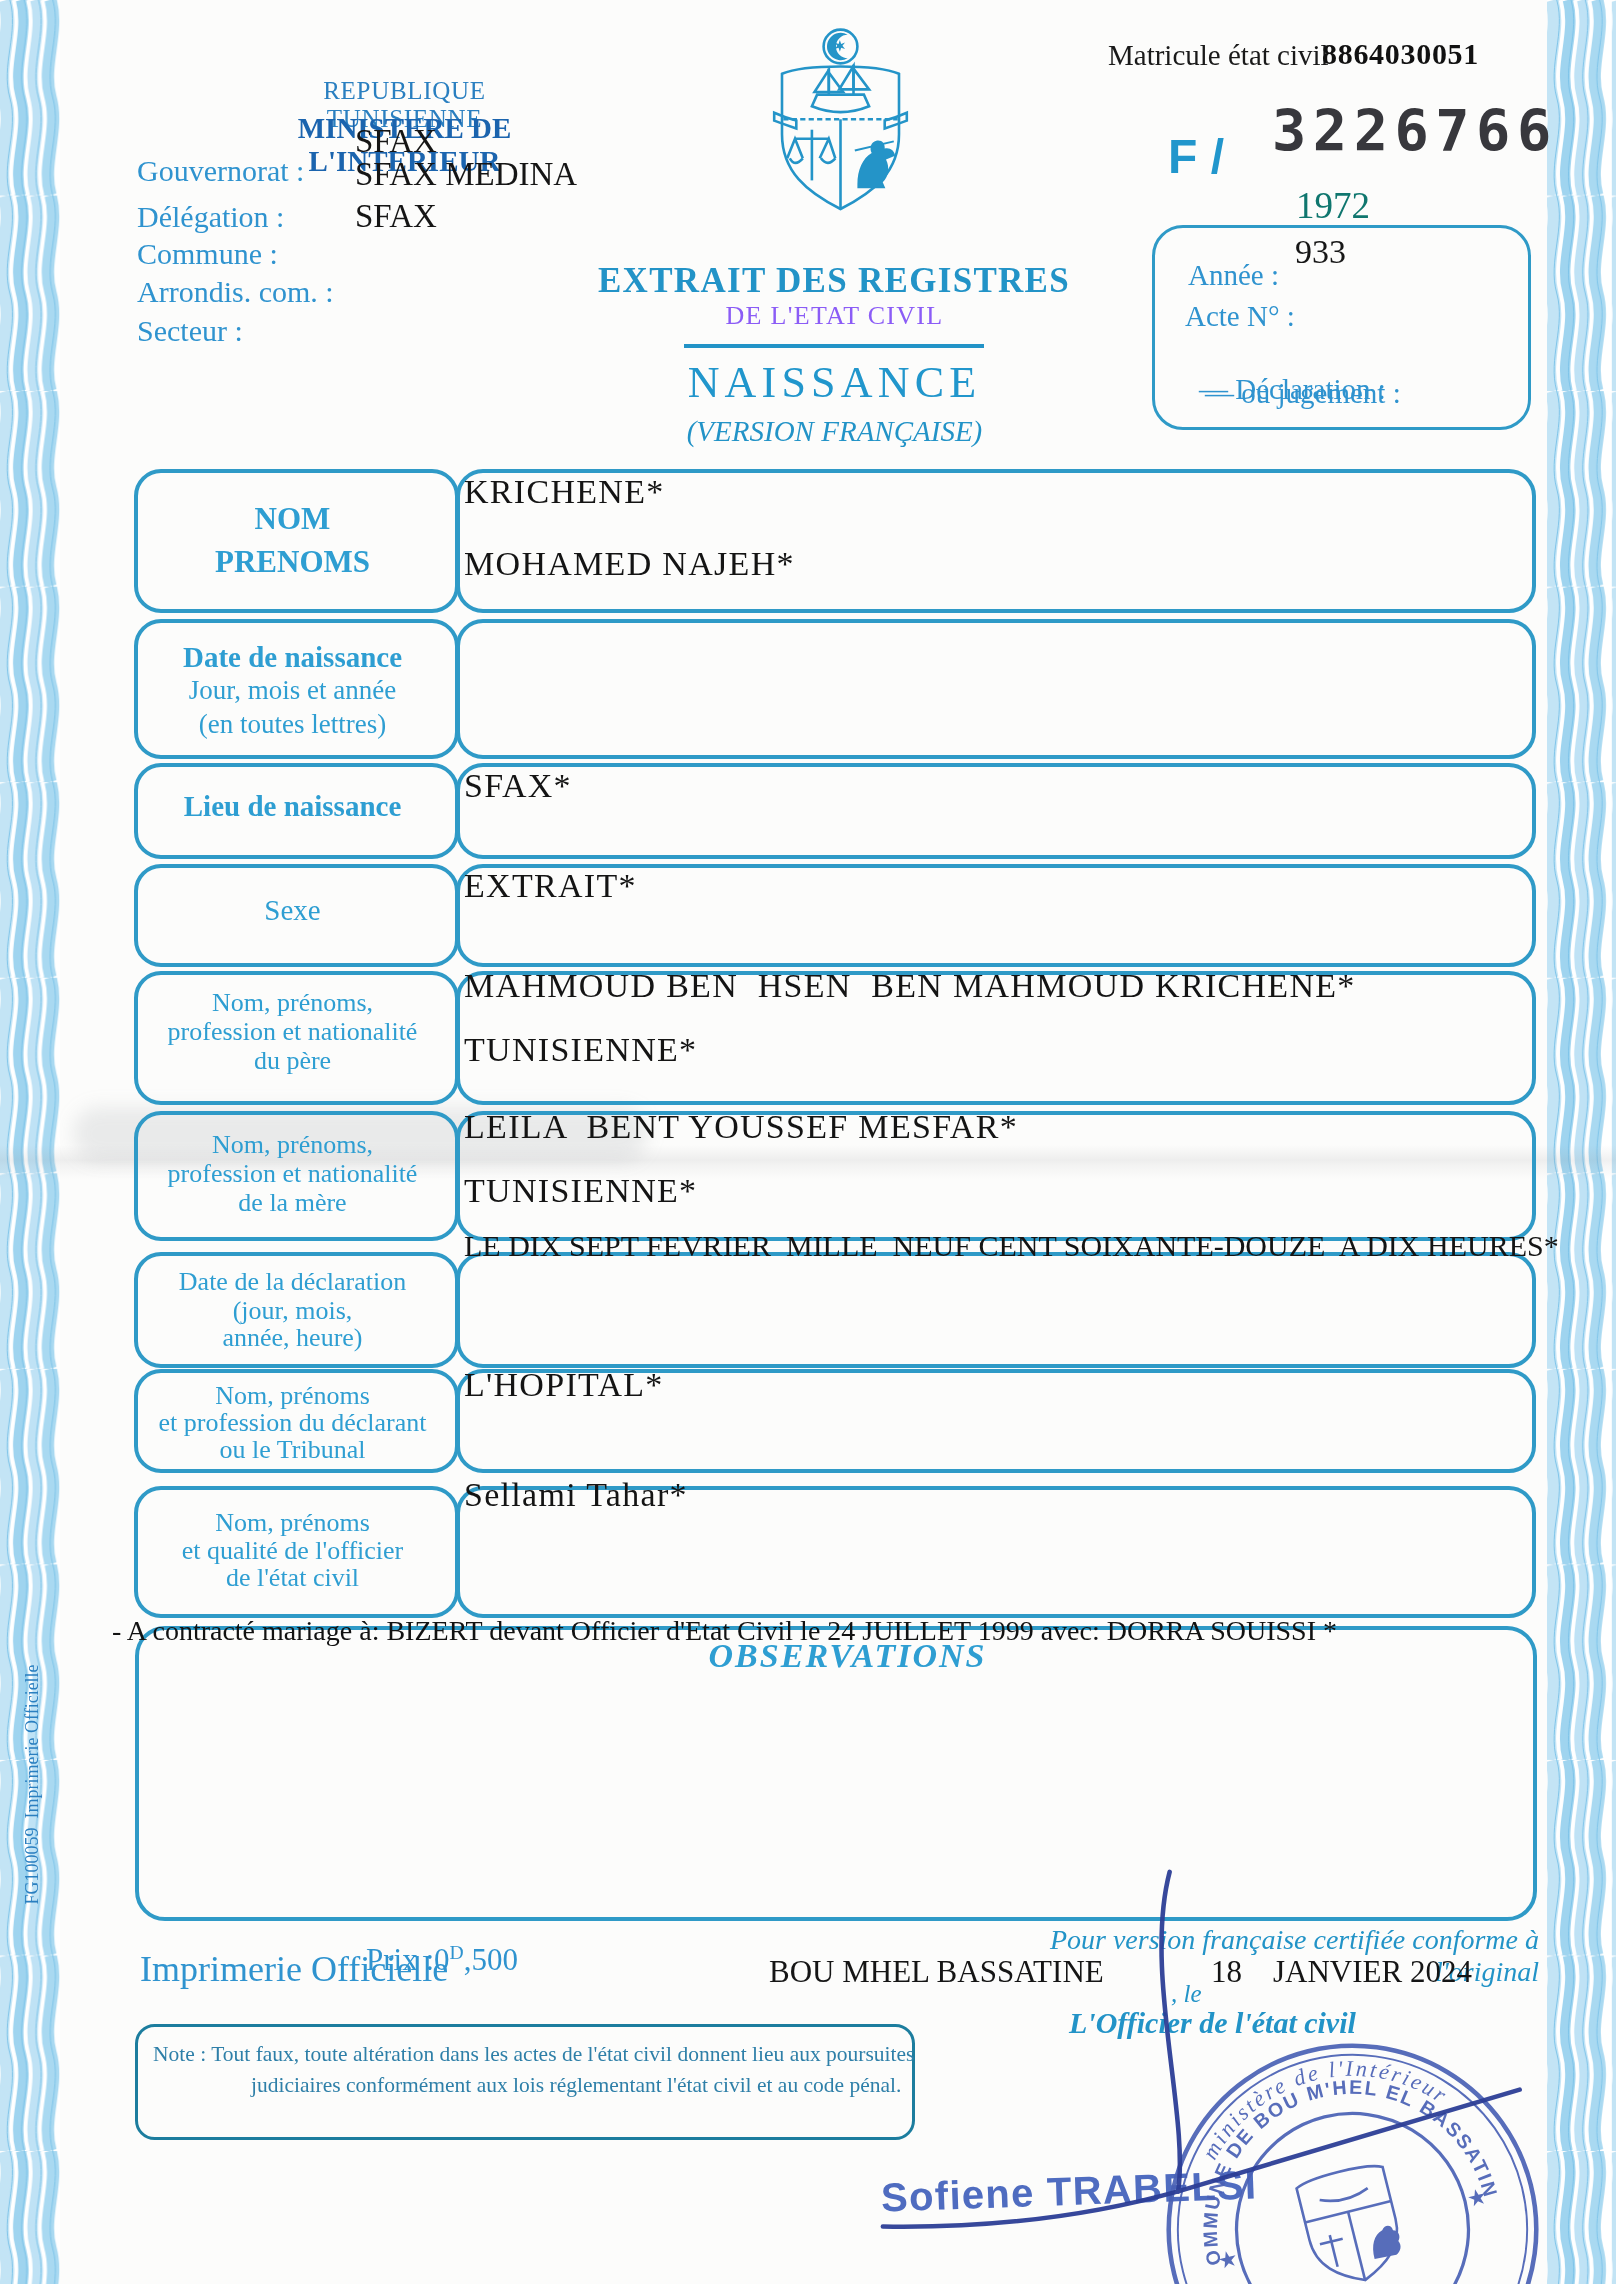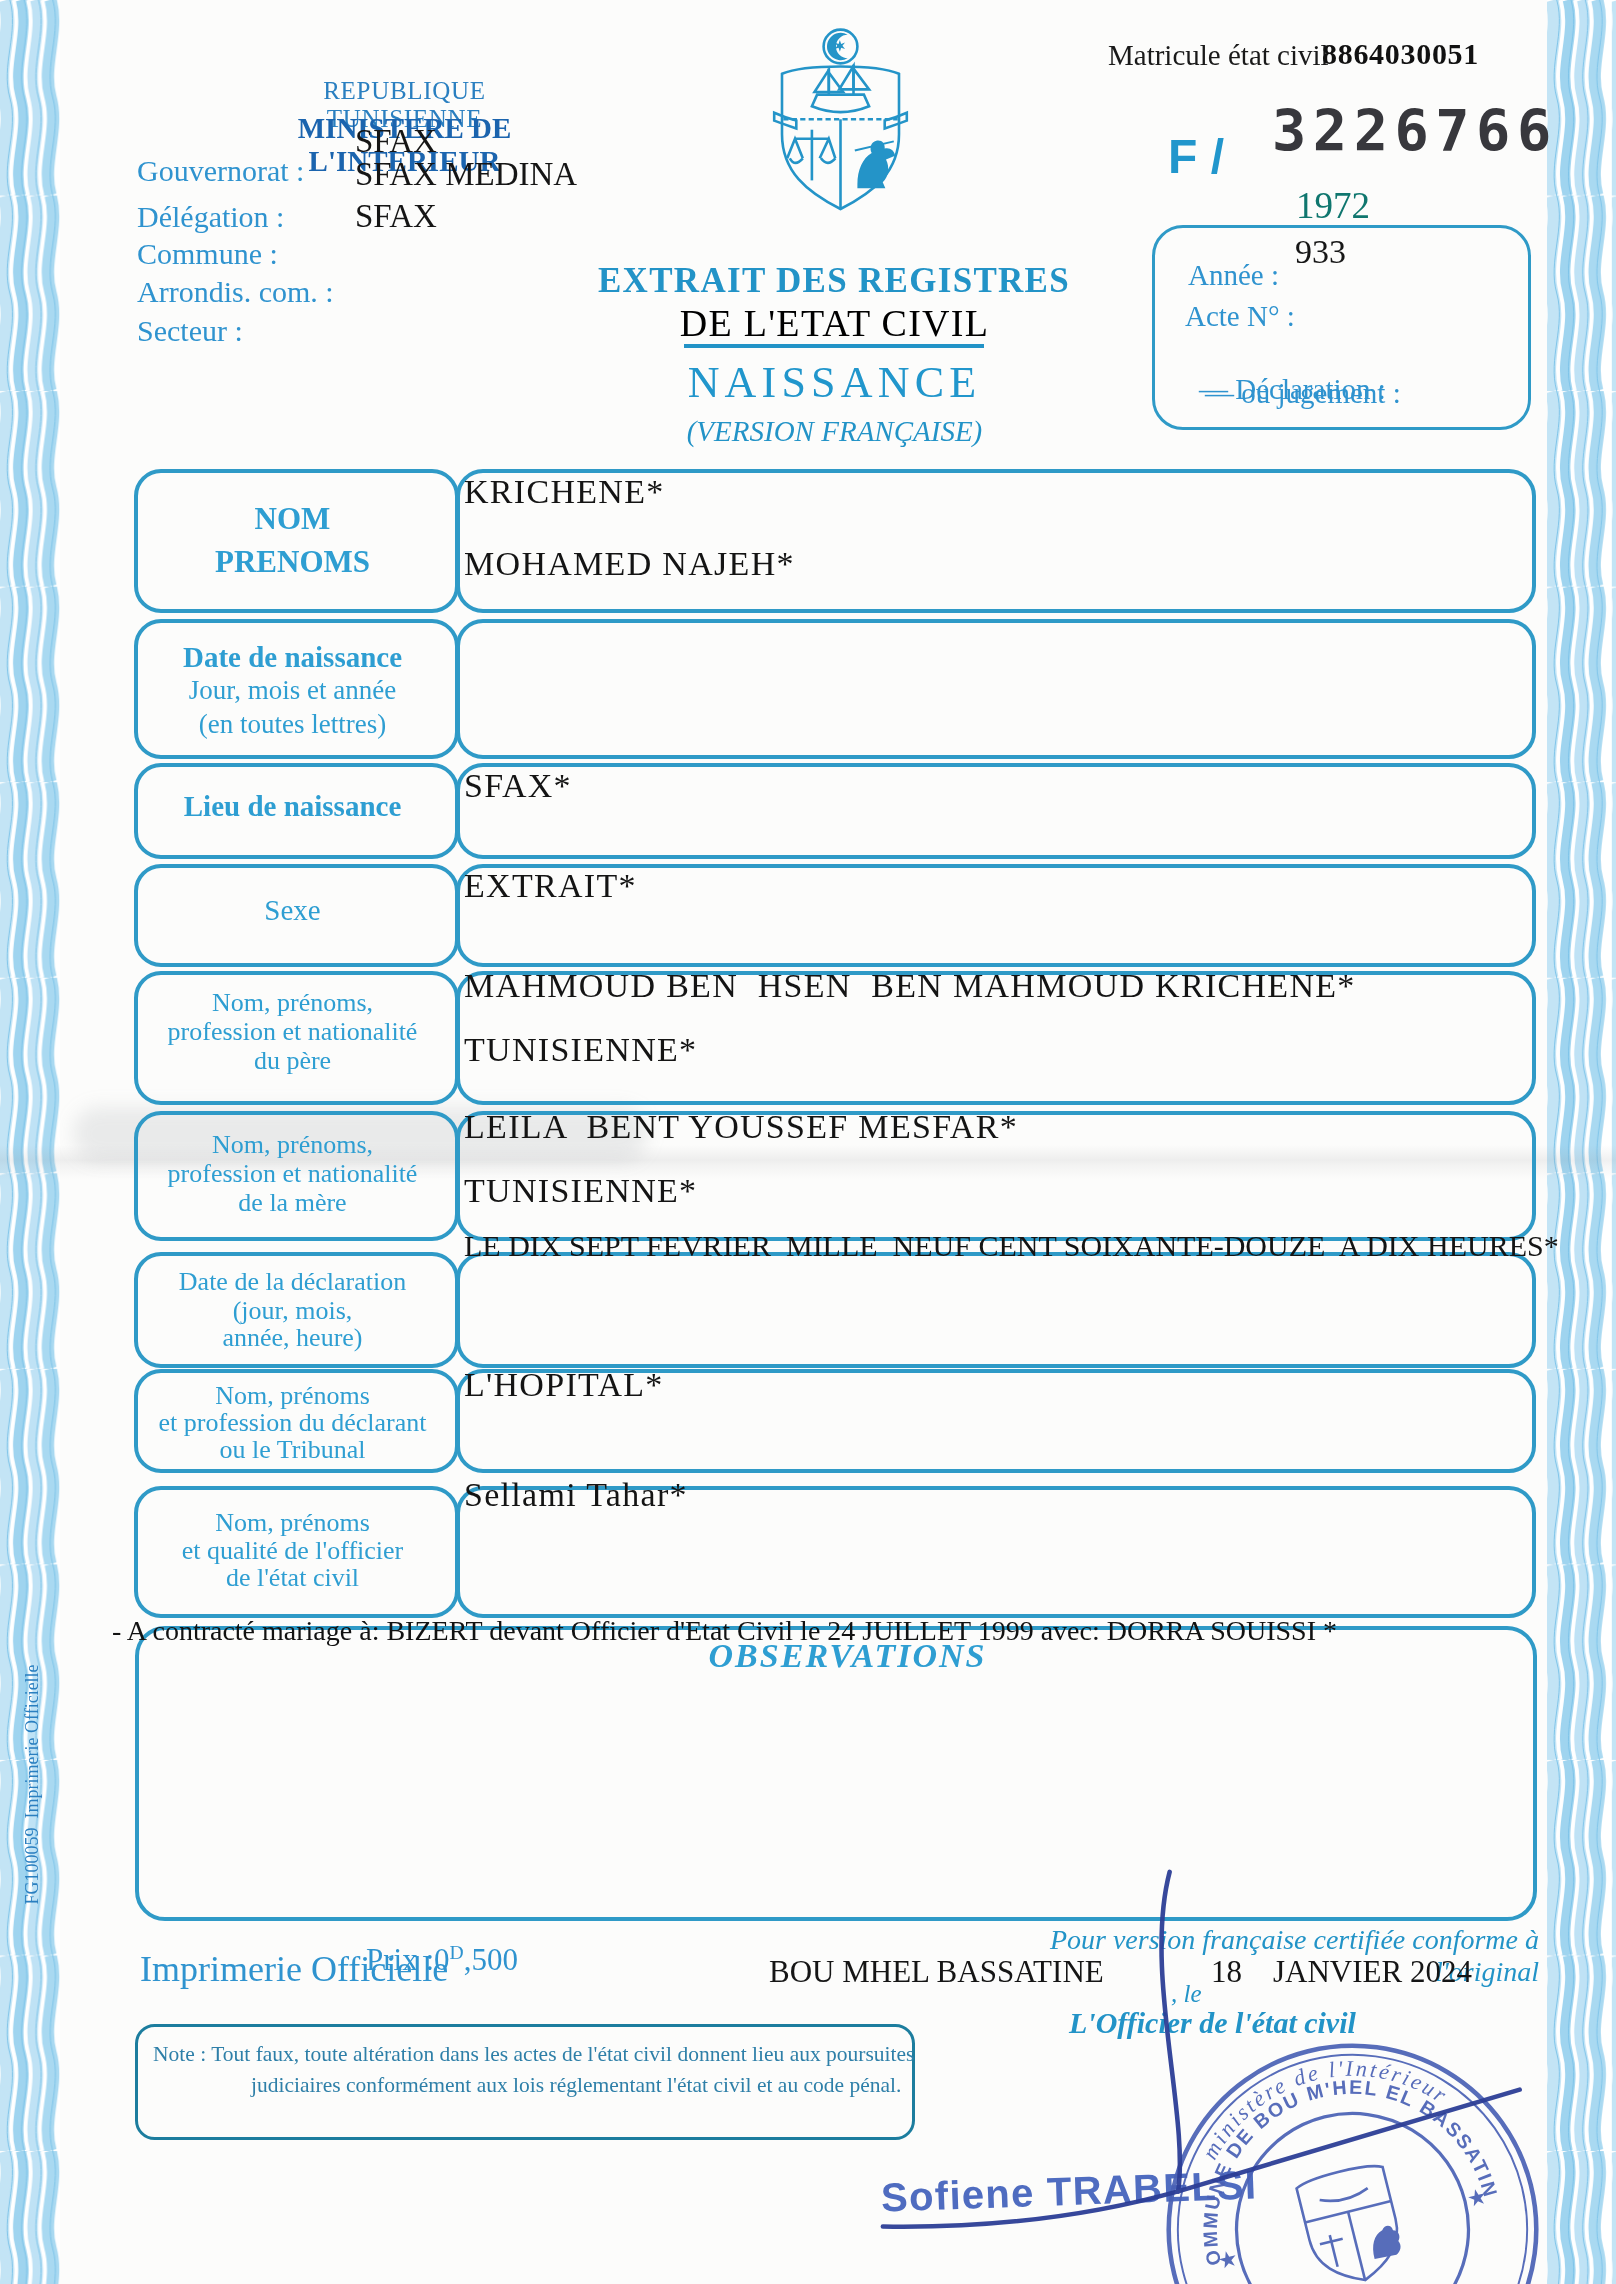--- a/index.html
+++ b/index.html
@@ -12,21 +12,21 @@
   .band-right{right:0;width:70px;}
   
   .republic{left:261px;top:77px;width:287px;text-align:center;font-size:25px;color:#2a7fc0;letter-spacing:0.7px;}
   .ministry{left:235px;top:112px;width:339px;text-align:center;font-size:29px;font-weight:bold;color:#1b64ae;}
   .admin-label{left:137px;color:#2f93cf;font-size:30px;}
   .admin-value{left:355px;color:#151515;font-size:33px;white-space:pre;}
   .lab-gouv{top:154px;} .lab-del{top:200px;} .lab-com{top:237px;} .lab-arr{top:275px;} .lab-sec{top:314px;}
   .val-a{top:123px;} .val-b{top:156px;} .val-c{top:198px;}
   
   .t1{left:508px;top:261px;width:652px;text-align:center;font-size:35px;font-weight:bold;color:#2293c7;letter-spacing:1.3px;}
-  .t2{left:574px;top:301px;width:521px;text-align:center;font-size:38px;color:#000000;letter-spacing:1.3px;}
+  .t2{left:574px;top:301px;width:521px;text-align:center;font-size:26px;color:#8b5cf6;letter-spacing:1.3px;}
   .t-rule{left:684px;top:344px;width:300px;height:3.9px;background:#2293c7;}
   .t3{left:574px;top:357px;width:521px;text-align:center;font-size:44px;font-weight:normal;color:#2196cc;letter-spacing:5.2px;}
   .t4{left:541px;top:415px;width:587px;text-align:center;font-size:29px;font-style:italic;color:#2293c7;}
   
   .matricule-label{left:1108px;top:39px;font-size:29px;color:#1a1a1a;}
   .matricule-value{left:1322px;top:37px;font-size:30px;font-weight:bold;color:#111;letter-spacing:0.7px;}
   .f-label{left:1168px;top:129px;font-size:48px;font-weight:800;color:#2196cc;font-family:"Liberation Sans",sans-serif;}
   .f-number{left:1272px;top:98px;font-size:57px;font-weight:700;color:#38383d;letter-spacing:6.5px;font-family:"DejaVu Sans Mono",monospace;}
   .f-year{left:1296px;top:184px;font-size:37px;color:#0f766e;}
   .acte-box{left:1152px;top:225px;width:373px;height:199px;border:3.9px solid #2f9ac7;border-radius:31px;}

